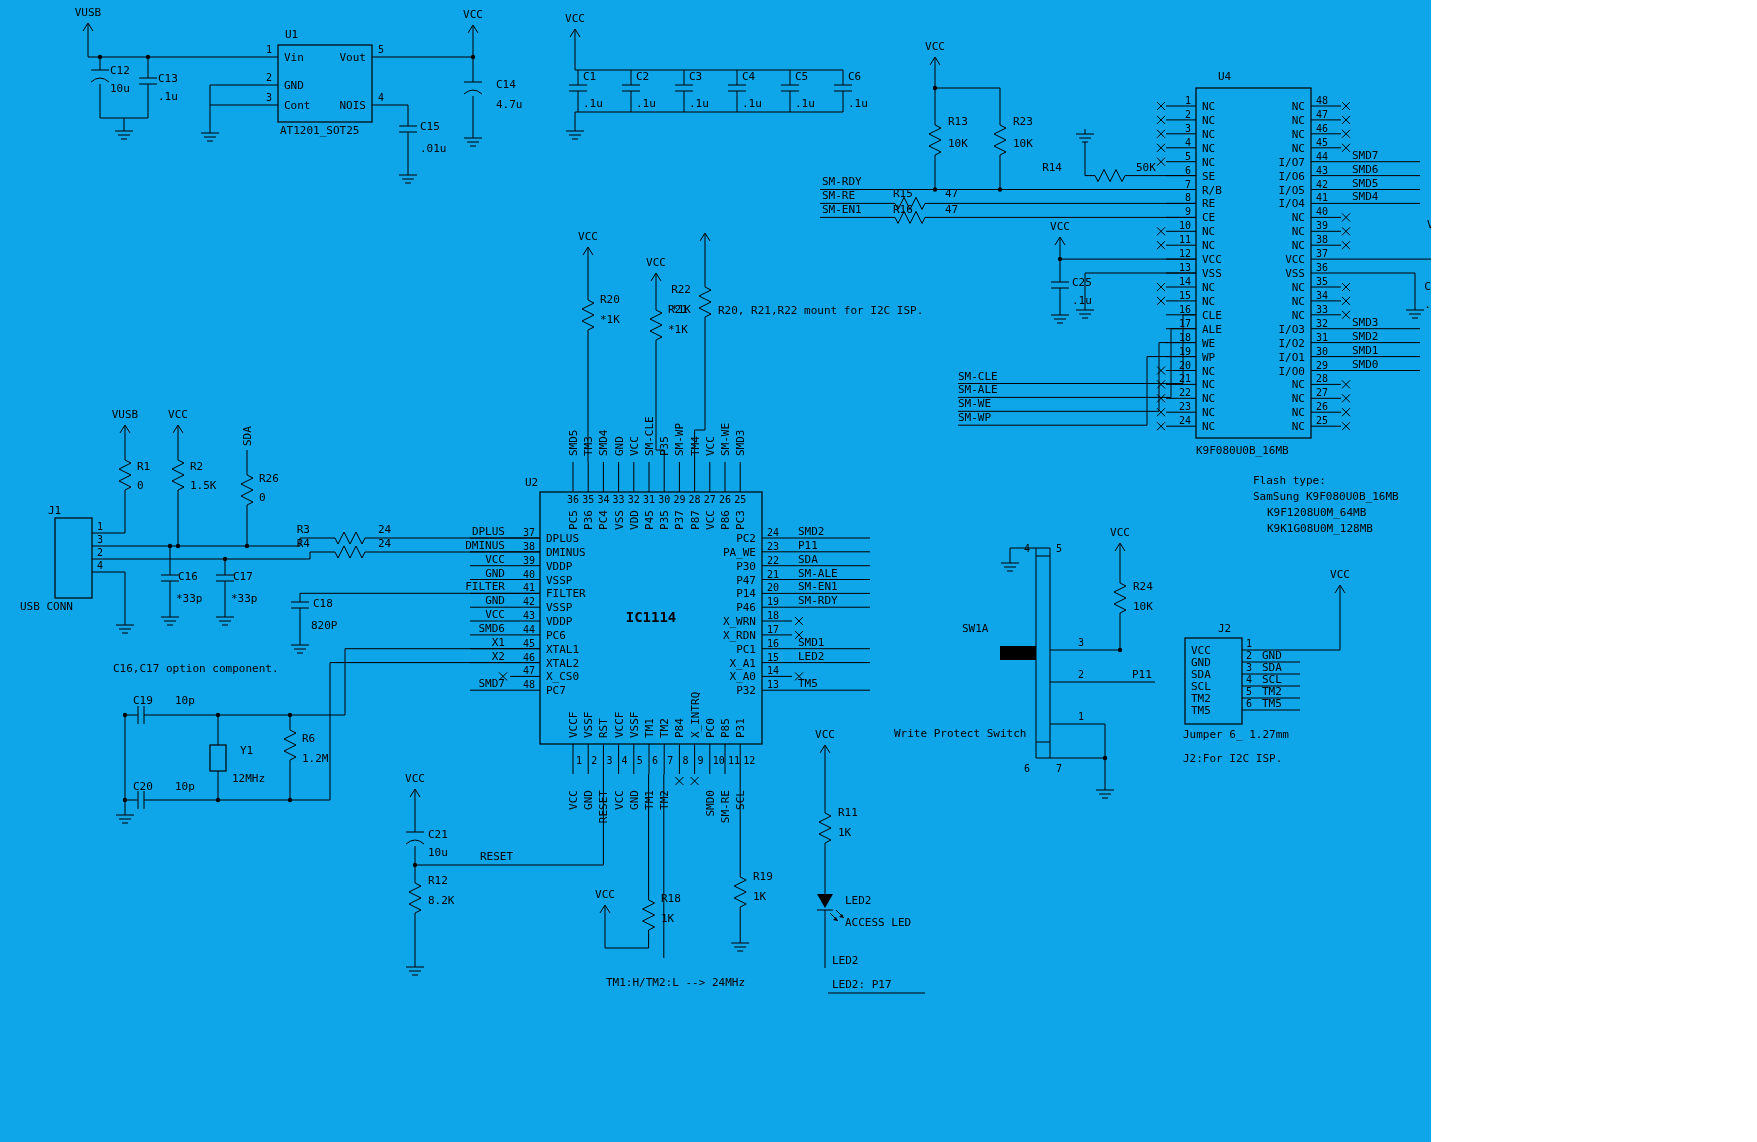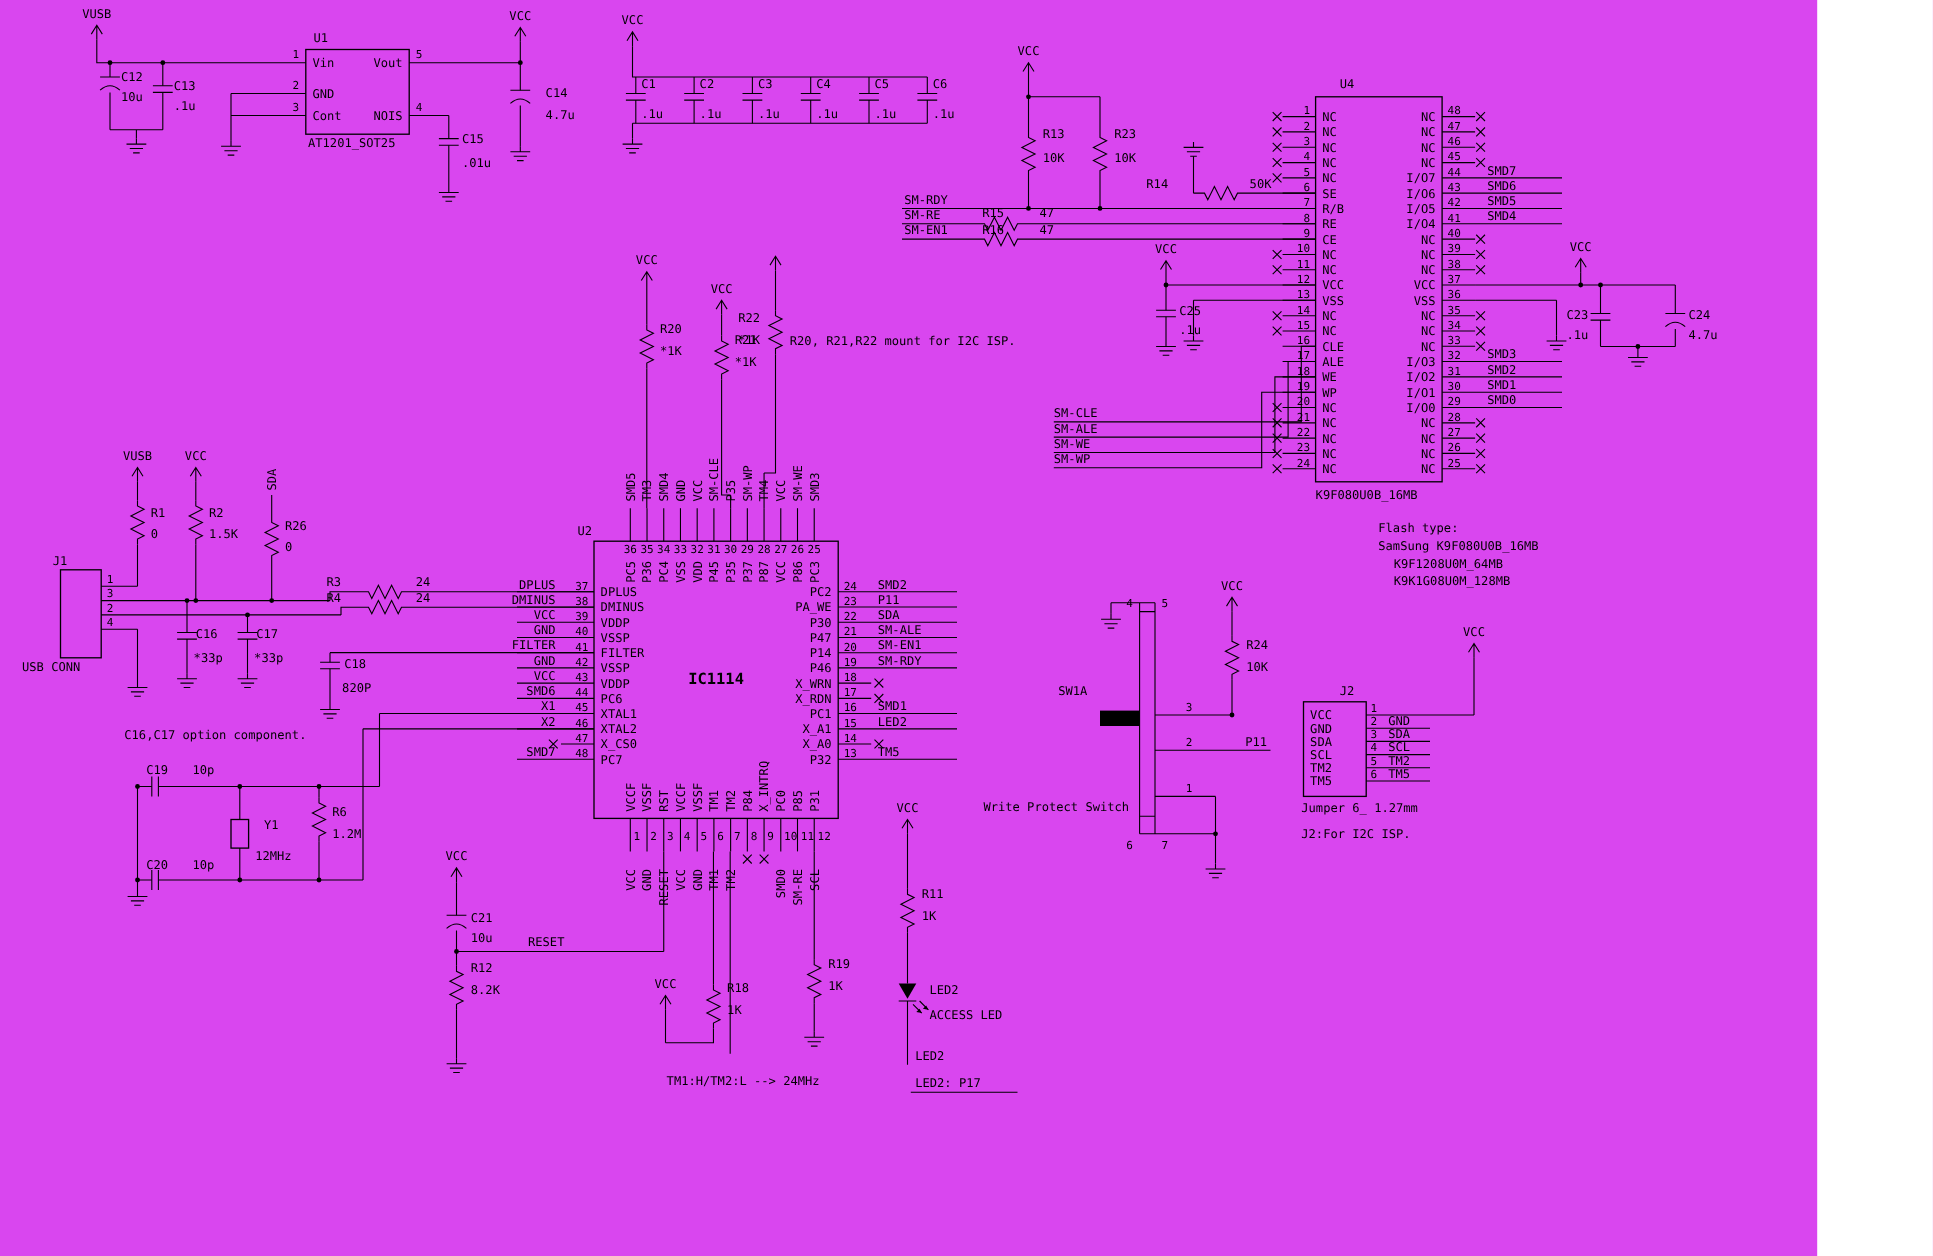--- a/index.html
+++ b/index.html
@@ -1,16 +1,16 @@
 <!DOCTYPE html>
 <html><head>
 <meta charset="utf-8">
 <style>
   html,body{margin:0;padding:0;background:#fff}
-  #wrap{position:relative;width:1652px;height:1142px;background:#d946ef;overflow:hidden}
+  #wrap{position:relative;width:1431px;height:1142px;background:#0ea5e9;overflow:hidden}
   svg{display:block}
   svg line, svg path{stroke:#000;stroke-width:1;fill:none}
   svg rect{fill:none;stroke:#000;stroke-width:1.2}
   svg circle{fill:#000;stroke:none}
   svg .fill{fill:#000;stroke:none}
   svg text{font:11px "DejaVu Sans Mono","Liberation Mono",monospace;fill:#000;stroke:none}
   svg text.pn{font-size:10px}
   svg text.big{font-size:14px;font-weight:bold}
 </style>
 </head>

